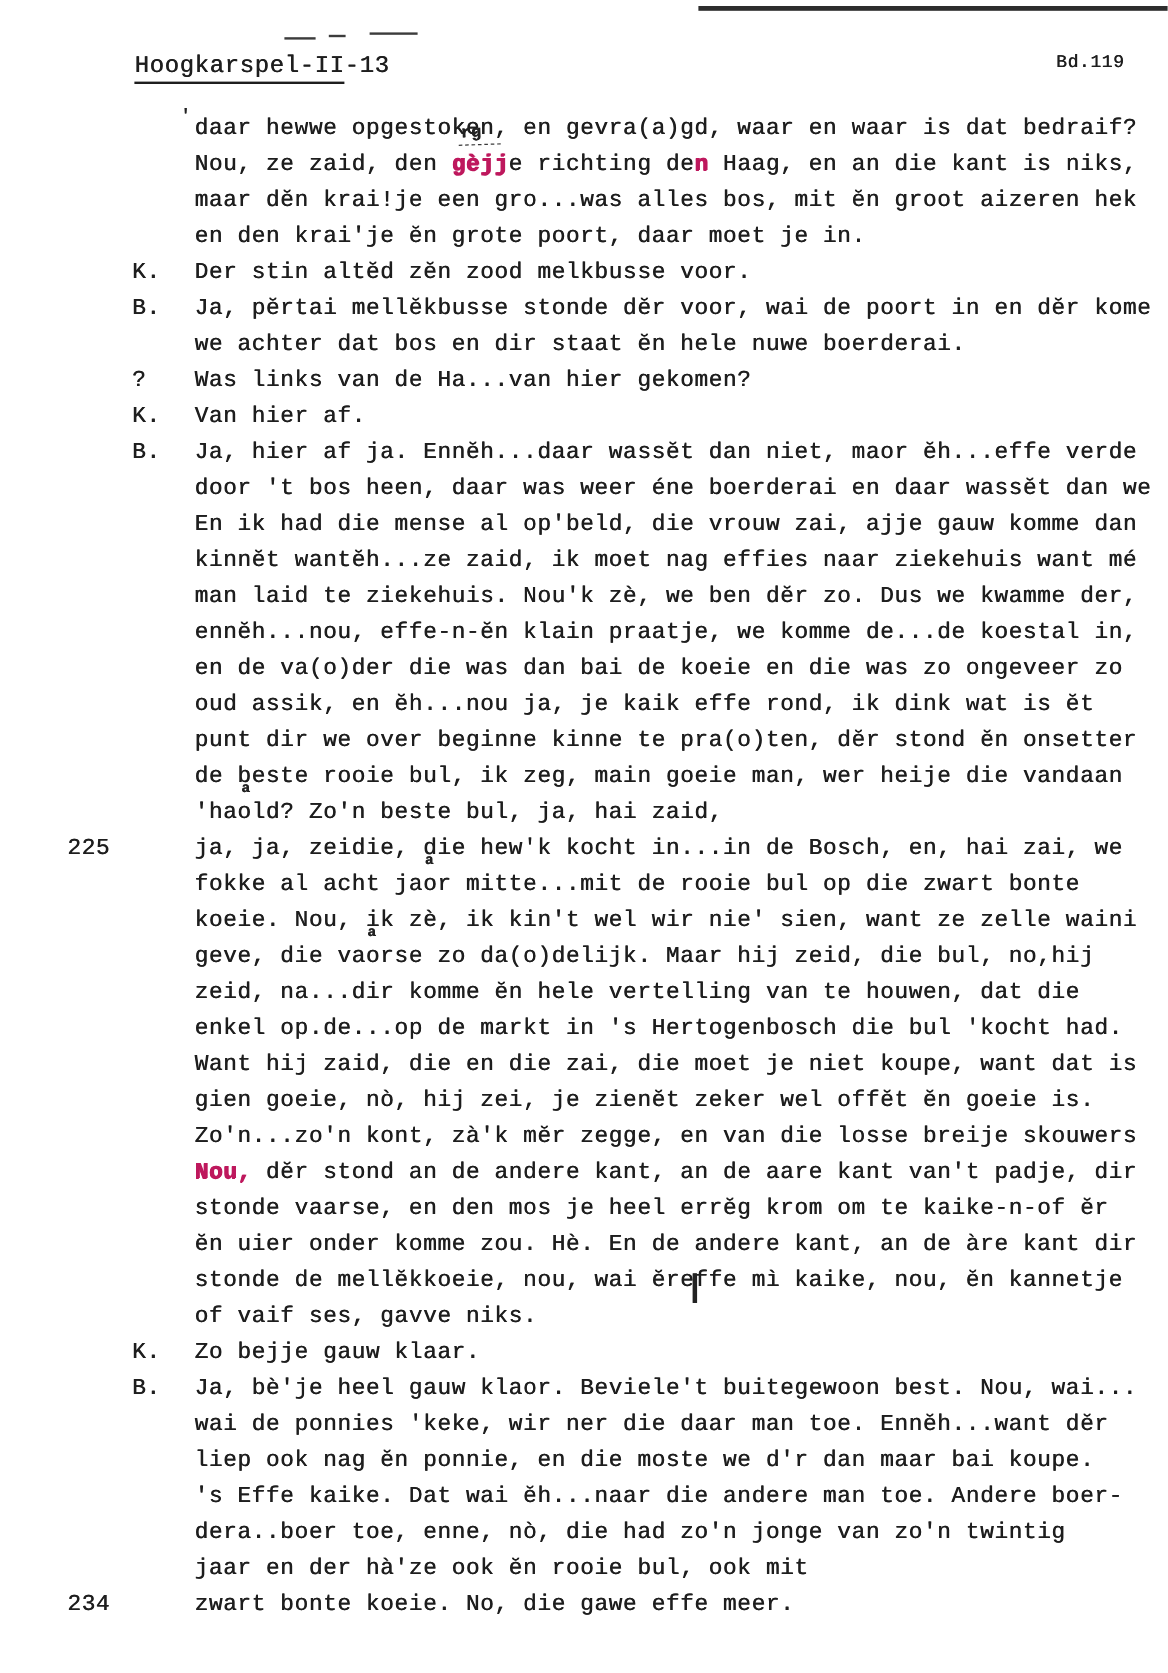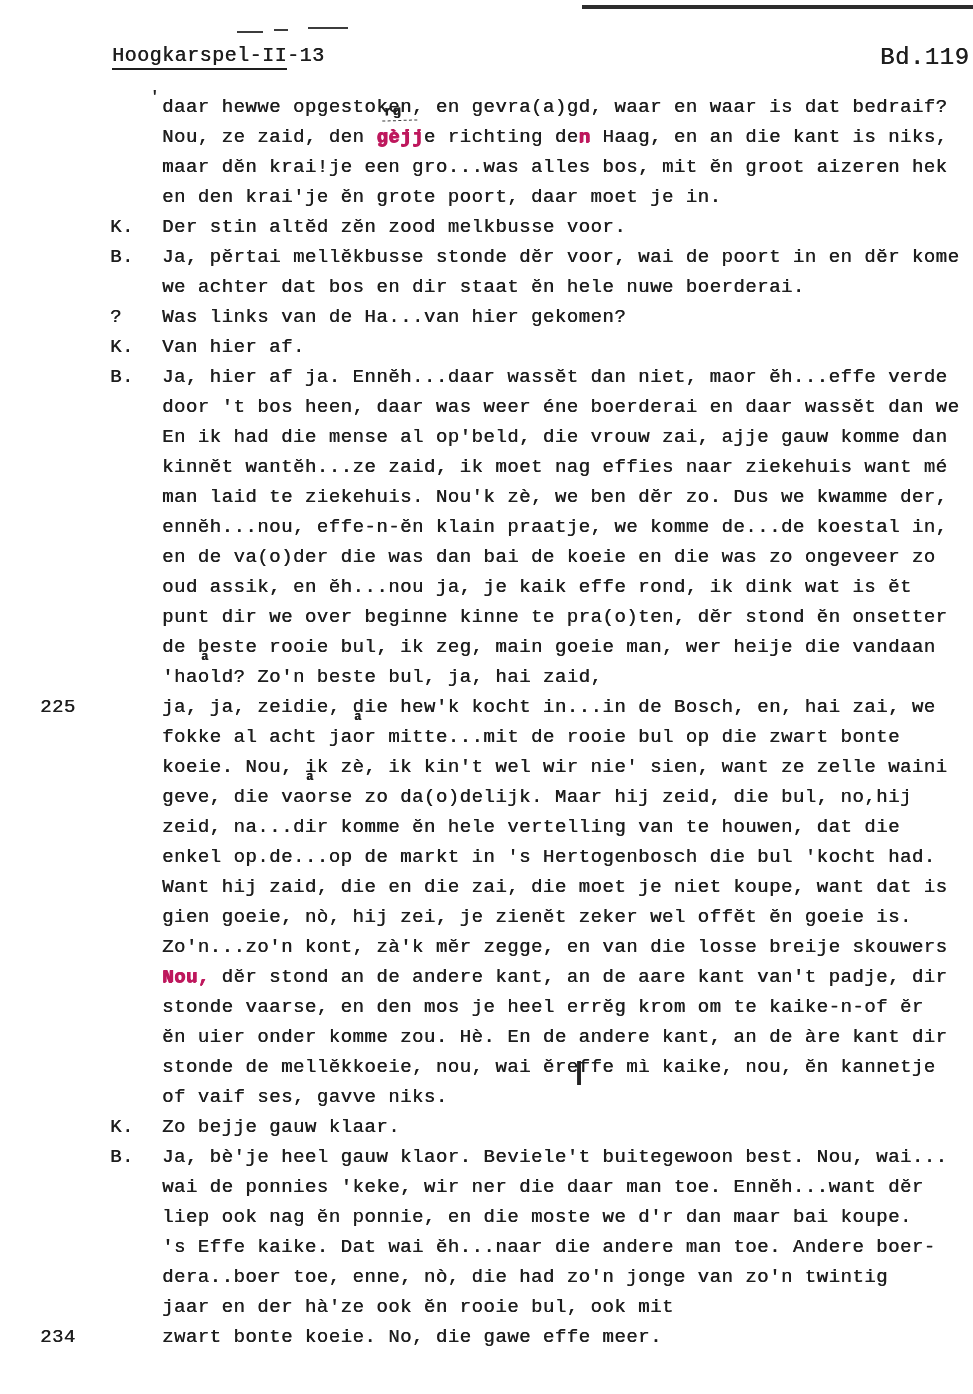--- a/index.html
+++ b/index.html
@@ -12,25 +12,25 @@
     color:#1e1e1e;
   }
   .typed{ text-shadow:0.4px 0 currentColor;margin-left:12px; }
   .header-title{
     position:absolute;left:100px;top:44px;
     font-size:20px;letter-spacing:0.5px;white-space:pre;
   }
   .header-title .u{ border-bottom:2px solid #1e1e1e; padding-bottom:1px;}
   .page-ref{
     position:absolute;left:868px;top:44px;
-    font-size:24px;letter-spacing:0.5px;white-space:pre;
+    font-size:15px;letter-spacing:0.5px;white-space:pre;
   }
   .transcript{ position:absolute; top:92px; left:0; width:100%; }
   .line{ position:relative; height:30px; font-size:19px; line-height:30px; letter-spacing:0.5px; white-space:pre; }
-  .linenum{ position:absolute; left:28px;text-align:center; }
+  .linenum{ position:absolute; left:44px;text-align:center; }
   .speaker{ position:absolute; left:98px; }
   .text{ position:absolute; left:150px; }
   .hand{ font-weight:bold; text-shadow:0.9px 0 currentColor, 0 0.6px currentColor; color:#be185d; }
   .anno{ position:absolute; color:#222; }
   .hand-small{
     font-size:14px; font-weight:bold; line-height:14px;
     border-bottom:1px dashed #3a3a3a; padding:0 16px 2px 2px;
     transform:rotate(-2deg);
   }
   .sup{ font-size:12px; font-weight:bold; line-height:12px; }

